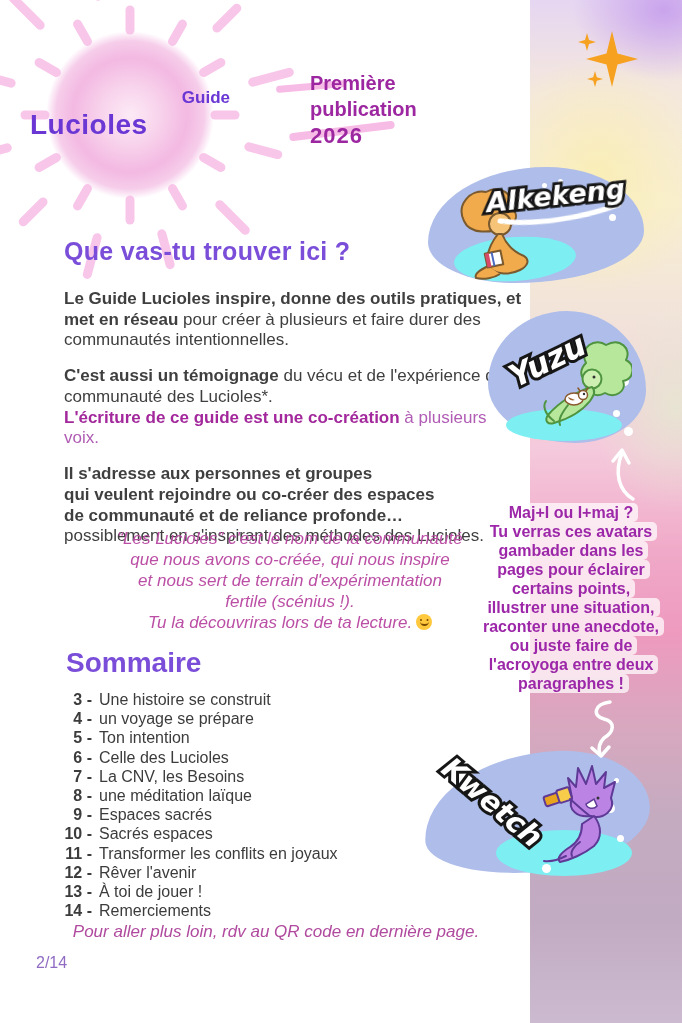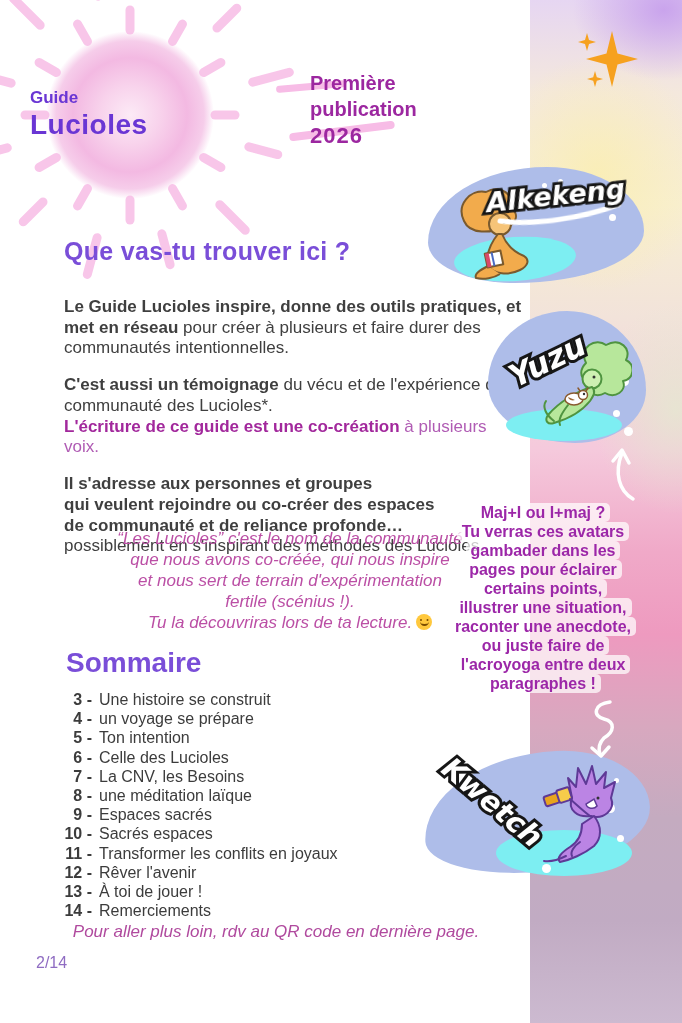--- a/index.html
+++ b/index.html
@@ -8,40 +8,40 @@
 
   
   .strip{position:absolute;left:530px;top:0;width:152px;height:1023px;z-index:0;background:
     radial-gradient(130px 100px at 88% 1%, rgba(198,158,236,.9), transparent 70%),
     radial-gradient(150px 170px at 45% 17%, rgba(250,238,178,.85), transparent 70%),
     radial-gradient(120px 150px at 96% 40%, rgba(226,236,206,.7), transparent 70%),
     linear-gradient(180deg,#e6d6f2 0%,#f4e8dd 9%,#f8efd2 20%,#f2e3da 31%,#f5c9dc 44%,
       #f0a9c8 54%,#ee9abf 62%,#d8a8bf 71%,#c4abc0 80%,#c1abc3 90%,#ccbad0 100%)}
 
   .sun{position:absolute;left:-45px;top:-60px;z-index:1}
-  .badge-guide{position:absolute;left:30px;top:88px;width:200px;text-align:left;
+  .badge-guide{position:absolute;left:30px;top:88px;width:200px;text-align:right;
     font-weight:700;font-size:17px;color:#6a36d4;z-index:2}
   .badge-lucioles{position:absolute;left:30px;top:109px;width:200px;text-align:left;
     font-weight:700;font-size:28px;letter-spacing:.5px;color:#6a36d4;z-index:2}
 
   .pub{position:absolute;left:310px;top:70px;width:195px;text-align:left;font-weight:700;
     font-size:20px;color:#9c27a0;line-height:1.3;z-index:2}
   .pub-year{font-size:22px;letter-spacing:1px}
 
   .stroke{position:absolute;background:#f7bce6;border-radius:6px;z-index:1}
   .stroke1{left:276px;top:83px;width:70px;height:7px;transform:rotate(-5deg)}
   .stroke2{left:289px;top:127px;width:106px;height:8px;transform:rotate(-7deg)}
 
   .sparkles{position:absolute;left:575px;top:25px;z-index:2}
 
   .h-main{position:absolute;left:64px;top:237px;margin:0;font-size:25px;letter-spacing:.3px;
     color:#7a4ed8;z-index:2;font-weight:700}
   .content{position:absolute;left:64px;top:281px;width:458px;font-size:17px;line-height:1.22;
     color:#3f3f3f;z-index:2}
-  .content p{margin:16px 0 15px}
+  .content p{margin:8px 0 15px}
   .magenta{color:#a2289c}
   .magenta-light{color:#b05cb4;font-weight:400}
   .blk{display:block}
 
   .quote{position:absolute;left:70px;top:528px;width:440px;text-align:center;font-style:italic;
     font-size:17px;line-height:1.24;color:#bb4fa5;z-index:2}
   .emoji{display:inline-block;width:16px;height:16px;background:#FFC83D;border-radius:50%;
     position:relative;vertical-align:-2px;margin-left:4px}
   .emoji::before{content:"";position:absolute;left:3.5px;top:4.5px;width:2.5px;height:2.5px;
     border-radius:50%;background:#7a4b00;box-shadow:6.5px 0 0 #7a4b00}
@@ -90,21 +90,21 @@
   .char-kwetch .cyan{left:72px;top:82px;width:136px;height:46px}
   .char-kwetch .dots{left:190px;top:30px;
     box-shadow:-6px 28px 0 2px #fff,4px 58px 0 1px #fff,-70px 88px 0 2px #fff,-120px 96px 0 1px #fff}
   .char-kwetch .char-label{left:-8px;top:30px;transform:rotate(40deg)}
   .char-kwetch .figure{left:90px;top:8px}
 
   .arrow{position:absolute;z-index:4}
   .arrow-up{left:601px;top:445px}
   .arrow-squiggle{left:584px;top:698px}
 
-  .sidebar-note{position:absolute;left:432px;top:503px;width:222px;text-align:center;z-index:5;
+  .sidebar-note{position:absolute;left:460px;top:503px;width:222px;text-align:center;z-index:5;
     font-weight:700;font-size:16px;line-height:19px;color:#9c27a8}
   .side-line{background:rgba(255,255,255,.72);padding:0 5px;border-radius:5px;display:inline-block}
 </style>
 </head>
 <body>
 
 <div class="page">
 
   <div class="strip"></div>
 

